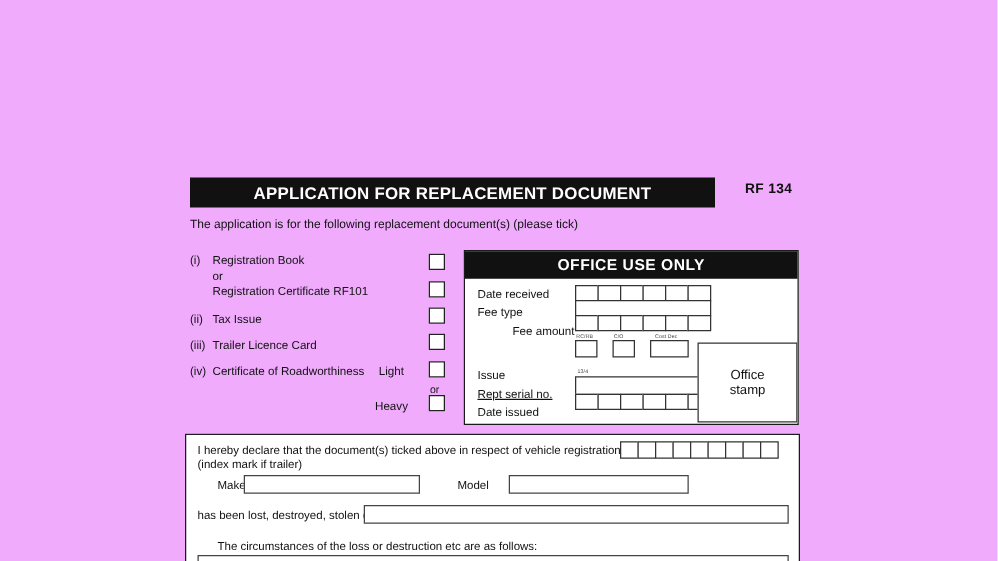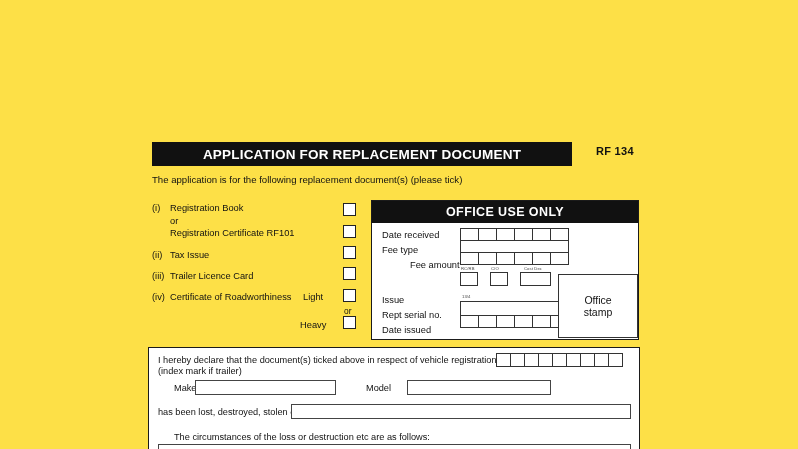--- a/index.html
+++ b/index.html
@@ -15,21 +15,21 @@
     font-family: "Liberation Sans", sans-serif;
     color: #111111;
     -webkit-font-smoothing: antialiased;
   }
 
   .page {
     position: absolute;
     left: 0; top: 0;
     width: 798px;
     height: 449px;
-    background: #fde047;
+    background: #f0abfc;
   }
 
   
   .title-bar {
     position: absolute;
     left: 152px;
     top: 142px;
     width: 420px;
     height: 24px;
     background: #111111;
@@ -269,21 +269,21 @@
   <div class="office-box">
     <div class="office-header">
       <span>OFFICE USE ONLY</span>
     </div>
 
     <div class="office-label" style="left:10px; top:29px;">Date received</div>
     <div class="office-label" style="left:10px; top:44px;">Fee type</div>
     <div class="office-label" style="left:10px; top:59px;margin-left:28px;">Fee amount</div>
 
     <div class="office-label" style="left:10px; top:94px;">Issue</div>
-    <div class="office-label" style="left:10px; top:109px;">Rept serial no.</div>
+    <div class="office-label" style="left:10px; top:109px;text-decoration:underline;">Rept serial no.</div>
     <div class="office-label" style="left:10px; top:124px;">Date issued</div>
 
     <div class="cellrow" style="left:88px; top:27px;">
       <div class="cell" style="width:19px;height:13px;"></div>
       <div class="cell" style="width:19px;height:13px;"></div>
       <div class="cell" style="width:19px;height:13px;"></div>
       <div class="cell" style="width:19px;height:13px;"></div>
       <div class="cell" style="width:19px;height:13px;"></div>
       <div class="cell" style="width:19px;height:13px;"></div>
     </div>

